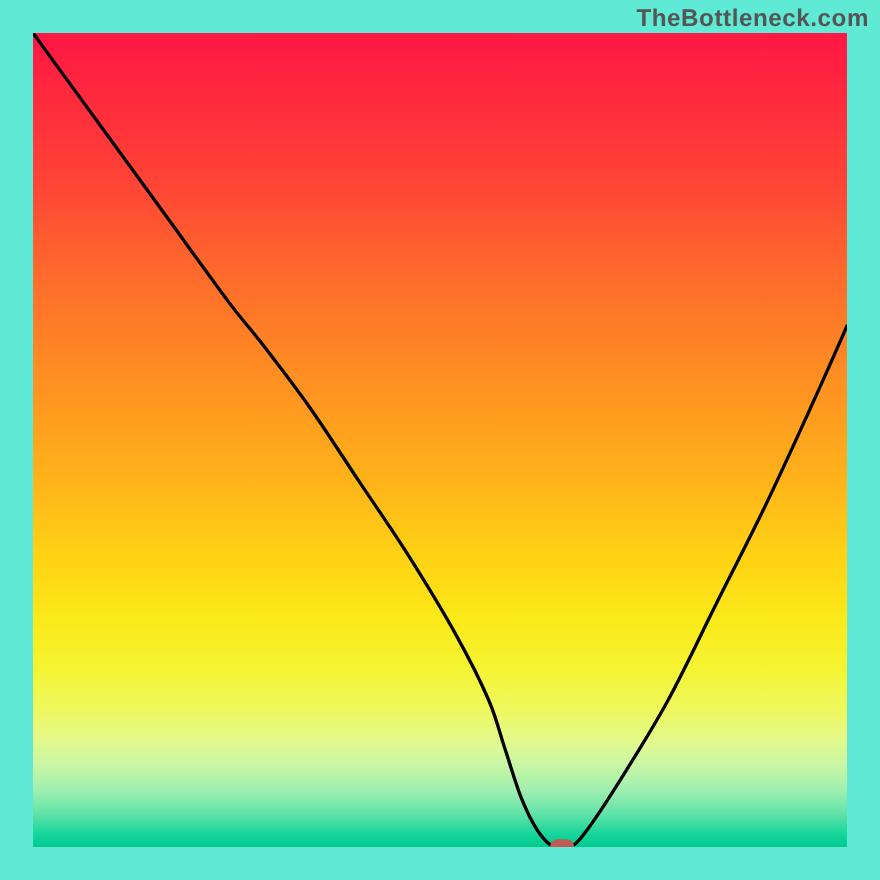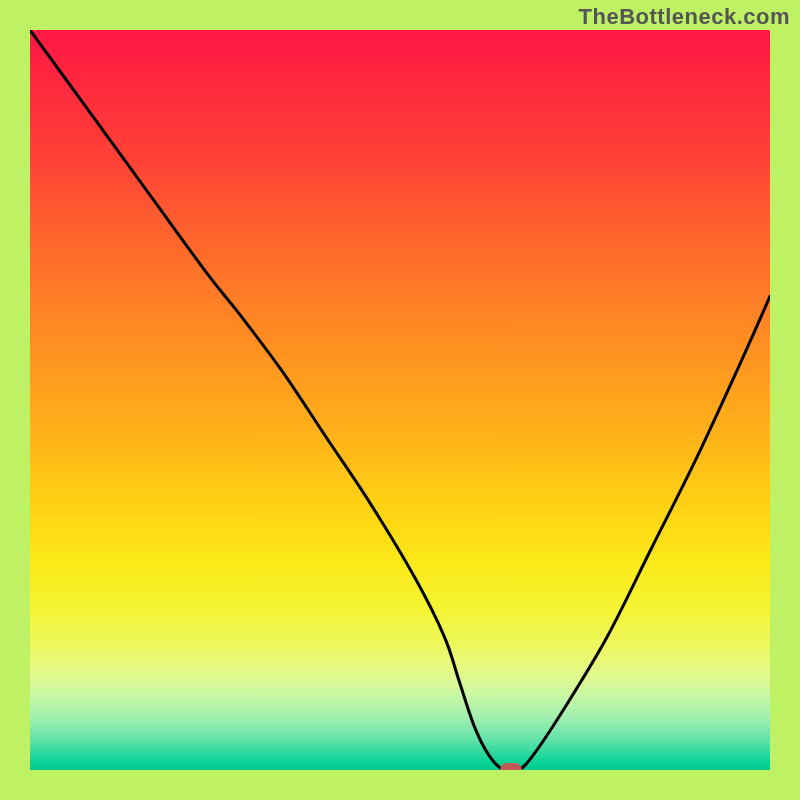--- a/index.html
+++ b/index.html
@@ -8,21 +8,21 @@
     width: 800px;
     height: 800px;
     background: #000;
     font-family: Arial, Helvetica, sans-serif;
     overflow: hidden;
   }
   .frame {
     position: relative;
     width: 800px;
     height: 800px;
-    background: #bef264;
+    background: #5eead4;
   }
   .watermark {
     position: absolute;
     top: 4px;
     right: 10px;
     color: #555;
     font-size: 22px;
     font-weight: 600;
     letter-spacing: 0.5px;
     user-select: none;

